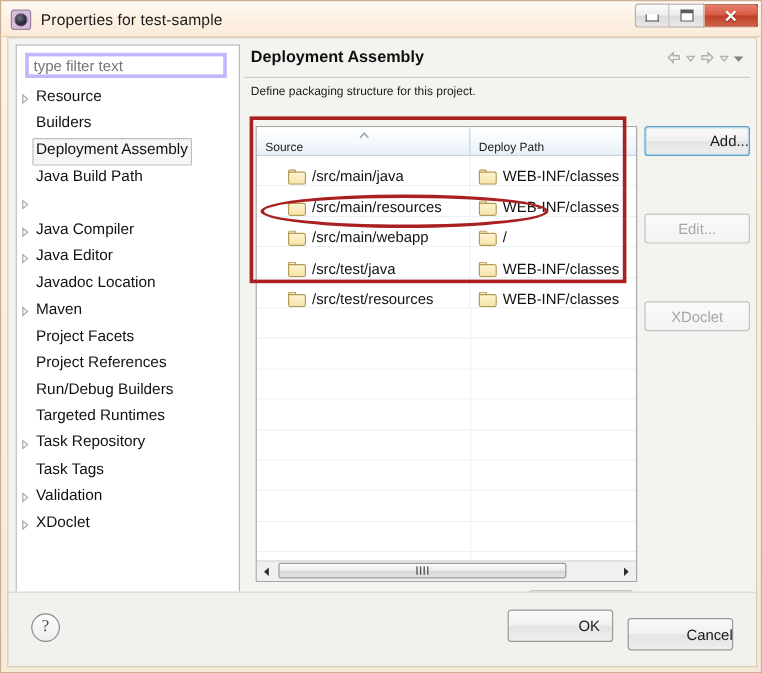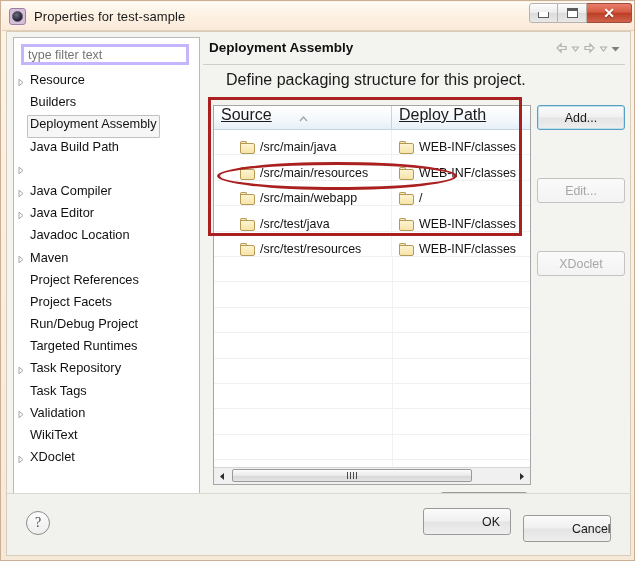--- a/index.html
+++ b/index.html
@@ -184,22 +184,22 @@
   #nav-icons {
     position: absolute;
     right: 4px; top: 5px;
     display: flex;
     align-items: center;
     gap: 2px;
   }
   .nav-ico { opacity: .42; display: flex; align-items: center; }
   #page-desc {
     position: absolute;
-    left: 23px; top: 34px;
-    font-size: 16px;
+    left: 6px; top: 34px;
+    font-size: 10px;
     color: #1a1a1a;
   }
 
   
   #table-wrap {
     position: absolute;
     left: 10px; top: 68px;
     width: 318px; height: 380px;
     background: #ffffff;
     border: 1px solid #a6a6a6;
@@ -207,28 +207,27 @@
     overflow: hidden;
   }
   #table-header {
     display: flex;
     height: 23px;
     background: linear-gradient(to bottom, #ffffff 0%, #f3f8fc 60%, #e7eff7 100%);
     border-bottom: 1px solid #c8d4de;
     position: relative;
   }
   .th {
-    font-size: 16px;
+    font-size: 10px;
     color: #1a1a1a;
     display: flex;
-    align-items: flex-start;
+    align-items: flex-end;
     padding-left: 7px;
     box-sizing: border-box;
     position: relative;
-    text-decoration: underline;
   }
   .th.col-source { width: 178px; border-right: 1px solid #c8d4de; }
   .th.col-deploy { flex: 1; }
   #sort-indicator {
     position: absolute;
     left: 84px; top: 3px;
   }
   .trow {
     display: flex;
     height: 24.4px;
@@ -330,20 +329,21 @@
     border: 1px solid #9a9a9a;
     border-radius: 3px;
     background: linear-gradient(to bottom, #fbfbfb 0%, #f0f0f0 48%, #e4e4e4 52%, #eeeeee 100%);
     cursor: default;
     padding: 0;
   }
   .btn + .btn { margin-top: 7px; }
   .btn.focused {
     border: 1px solid #5a9ec4;
     box-shadow: 0 0 0 1px #bfe0f0 inset;
+    text-align: right;
   }
   .btn.disabled {
     color: #a6a6a6;
     border-color: #c3c3c3;
     background: linear-gradient(to bottom, #fafafa 0%, #f3f3f3 100%);
     margin-top: 48px;
   }
 
   
   #bottom-right-buttons {
@@ -483,29 +483,29 @@
           <div class="tree-item">
             <span class="tree-arrow">
               <svg width="8" height="9" viewBox="0 0 8 9">
                 <path d="M2 1.2 L6 4.5 L2 7.8 Z" fill="none" stroke="#a8a8a8" stroke-width="1"></path>
               </svg>
             </span>
             <span class="tree-label">Maven</span>
           </div>
           <div class="tree-item">
             <span class="tree-arrow"></span>
+            <span class="tree-label">Project Facets</span>
+          </div>
+          <div class="tree-item">
+            <span class="tree-arrow"></span>
             <span class="tree-label">Project References</span>
           </div>
           <div class="tree-item">
             <span class="tree-arrow"></span>
-            <span class="tree-label">Project Facets</span>
-          </div>
-          <div class="tree-item">
-            <span class="tree-arrow"></span>
-            <span class="tree-label">Run/Debug Project</span>
+            <span class="tree-label">Run/Debug Builders</span>
           </div>
           <div class="tree-item">
             <span class="tree-arrow"></span>
             <span class="tree-label">Targeted Runtimes</span>
           </div>
           <div class="tree-item">
             <span class="tree-arrow">
               <svg width="8" height="9" viewBox="0 0 8 9">
                 <path d="M2 1.2 L6 4.5 L2 7.8 Z" fill="none" stroke="#a8a8a8" stroke-width="1"></path>
               </svg>
@@ -516,24 +516,20 @@
             <span class="tree-arrow"></span>
             <span class="tree-label">Task Tags</span>
           </div>
           <div class="tree-item">
             <span class="tree-arrow">
               <svg width="8" height="9" viewBox="0 0 8 9">
                 <path d="M2 1.2 L6 4.5 L2 7.8 Z" fill="none" stroke="#a8a8a8" stroke-width="1"></path>
               </svg>
             </span>
             <span class="tree-label">Validation</span>
-          </div>
-          <div class="tree-item">
-            <span class="tree-arrow"></span>
-            <span class="tree-label">WikiText</span>
           </div>
           <div class="tree-item">
             <span class="tree-arrow">
               <svg width="8" height="9" viewBox="0 0 8 9">
                 <path d="M2 1.2 L6 4.5 L2 7.8 Z" fill="none" stroke="#a8a8a8" stroke-width="1"></path>
               </svg>
             </span>
             <span class="tree-label">XDoclet</span>
           </div>
         </div>

